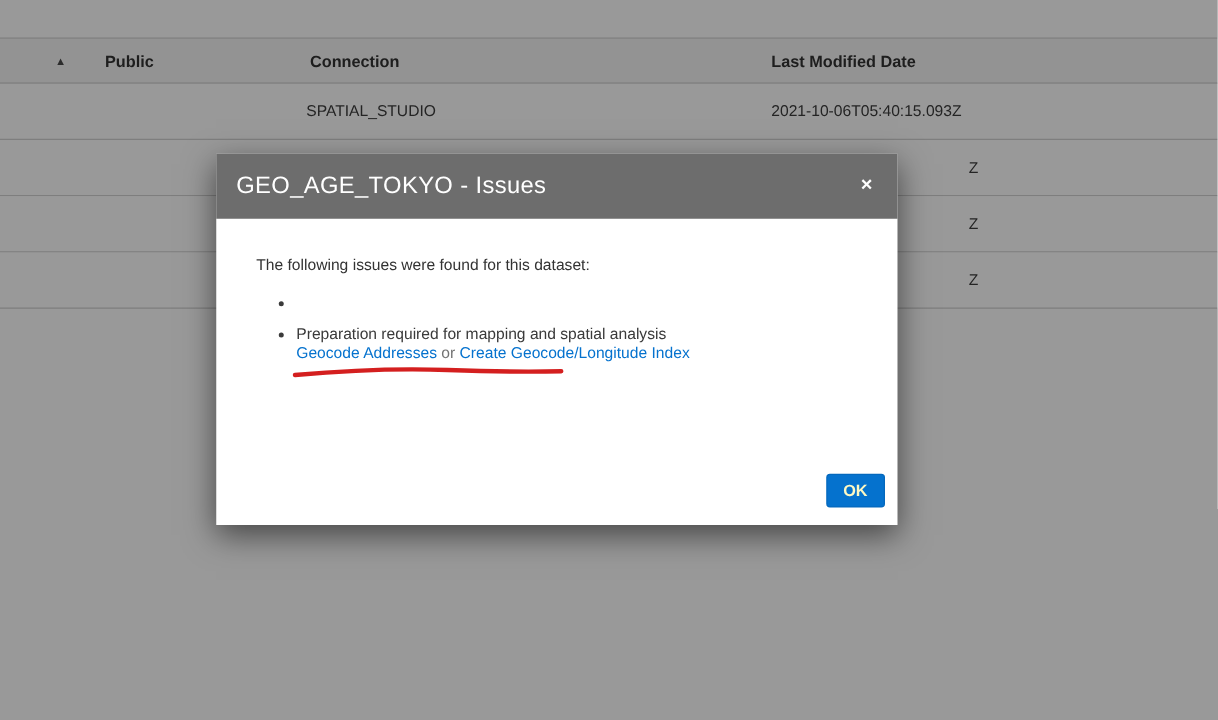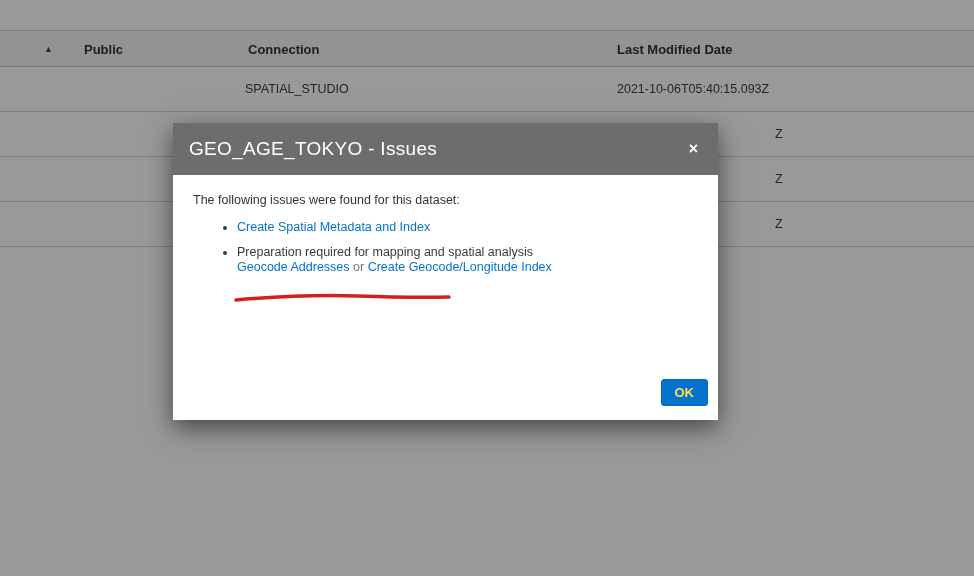--- a/index.html
+++ b/index.html
@@ -56,34 +56,34 @@
   .dialog-title { font-size: 19px; letter-spacing: 0.3px; }
   .dialog-close {
     margin-left: auto; background: transparent; border: none; color: #ffffff;
     font-size: 16px; font-weight: bold; cursor: pointer; padding: 2px 4px; line-height: 1;
     font-family: "Liberation Sans", sans-serif;
   }
   .dialog-body {
     position: relative; height: 245px; padding: 14px 16px;
     font-size: 12.5px; color: #333;
   }
-  .intro { margin: 4px; }
+  .intro { margin: 16px; }
   .issue-list { margin: 13px 0 0 0; padding-left: 48px; }
   .issue-list li { margin-bottom: 10px; line-height: 15px; color: #3a3a3a; }
   .issue-links a { color: #0572ce; text-decoration: none; cursor: pointer; }
   .issue-joiner { color: #737373; }
 
   .red-underline {
     position: absolute; left: 60px; top: 116px; width: 220px; height: 14px;
     pointer-events: none;
   }
 
   .ok-button {
     position: absolute; right: 10px; bottom: 14px;
-    background: #0572ce; color: #fde047;
+    background: #0572ce; color: #fef9c3;
     border: 1px solid #0468bd; border-radius: 3px;
     font-size: 13px; font-weight: bold; padding: 5px 13px; cursor: pointer;
     font-family: "Liberation Sans", sans-serif;
     text-align: center;
   }
 </style>
 </head>
 <body>
 
 <div class="page">
@@ -117,23 +117,20 @@
     <div class="dialog-header">
       <span class="dialog-title">GEO_AGE_TOKYO - Issues</span>
       <button class="dialog-close">×</button>
     </div>
 
     <div class="dialog-body">
       <p class="intro">The following issues were found for this dataset:</p>
 
       <ul class="issue-list">
         <li>
-          <div class="issue-links">
-            <a>Create Spatial Metadata and Index</a><span class="issue-joiner"></span><a></a>
-          </div>
         </li>
         <li>
           <div class="issue-text">Preparation required for mapping and spatial analysis</div>
           <div class="issue-links">
             <a>Geocode Addresses</a><span class="issue-joiner"> or </span><a>Create Geocode/Longitude Index</a>
           </div>
         </li>
       </ul>
 
       <svg class="red-underline" viewBox="0 0 220 14" xmlns="http://www.w3.org/2000/svg">

